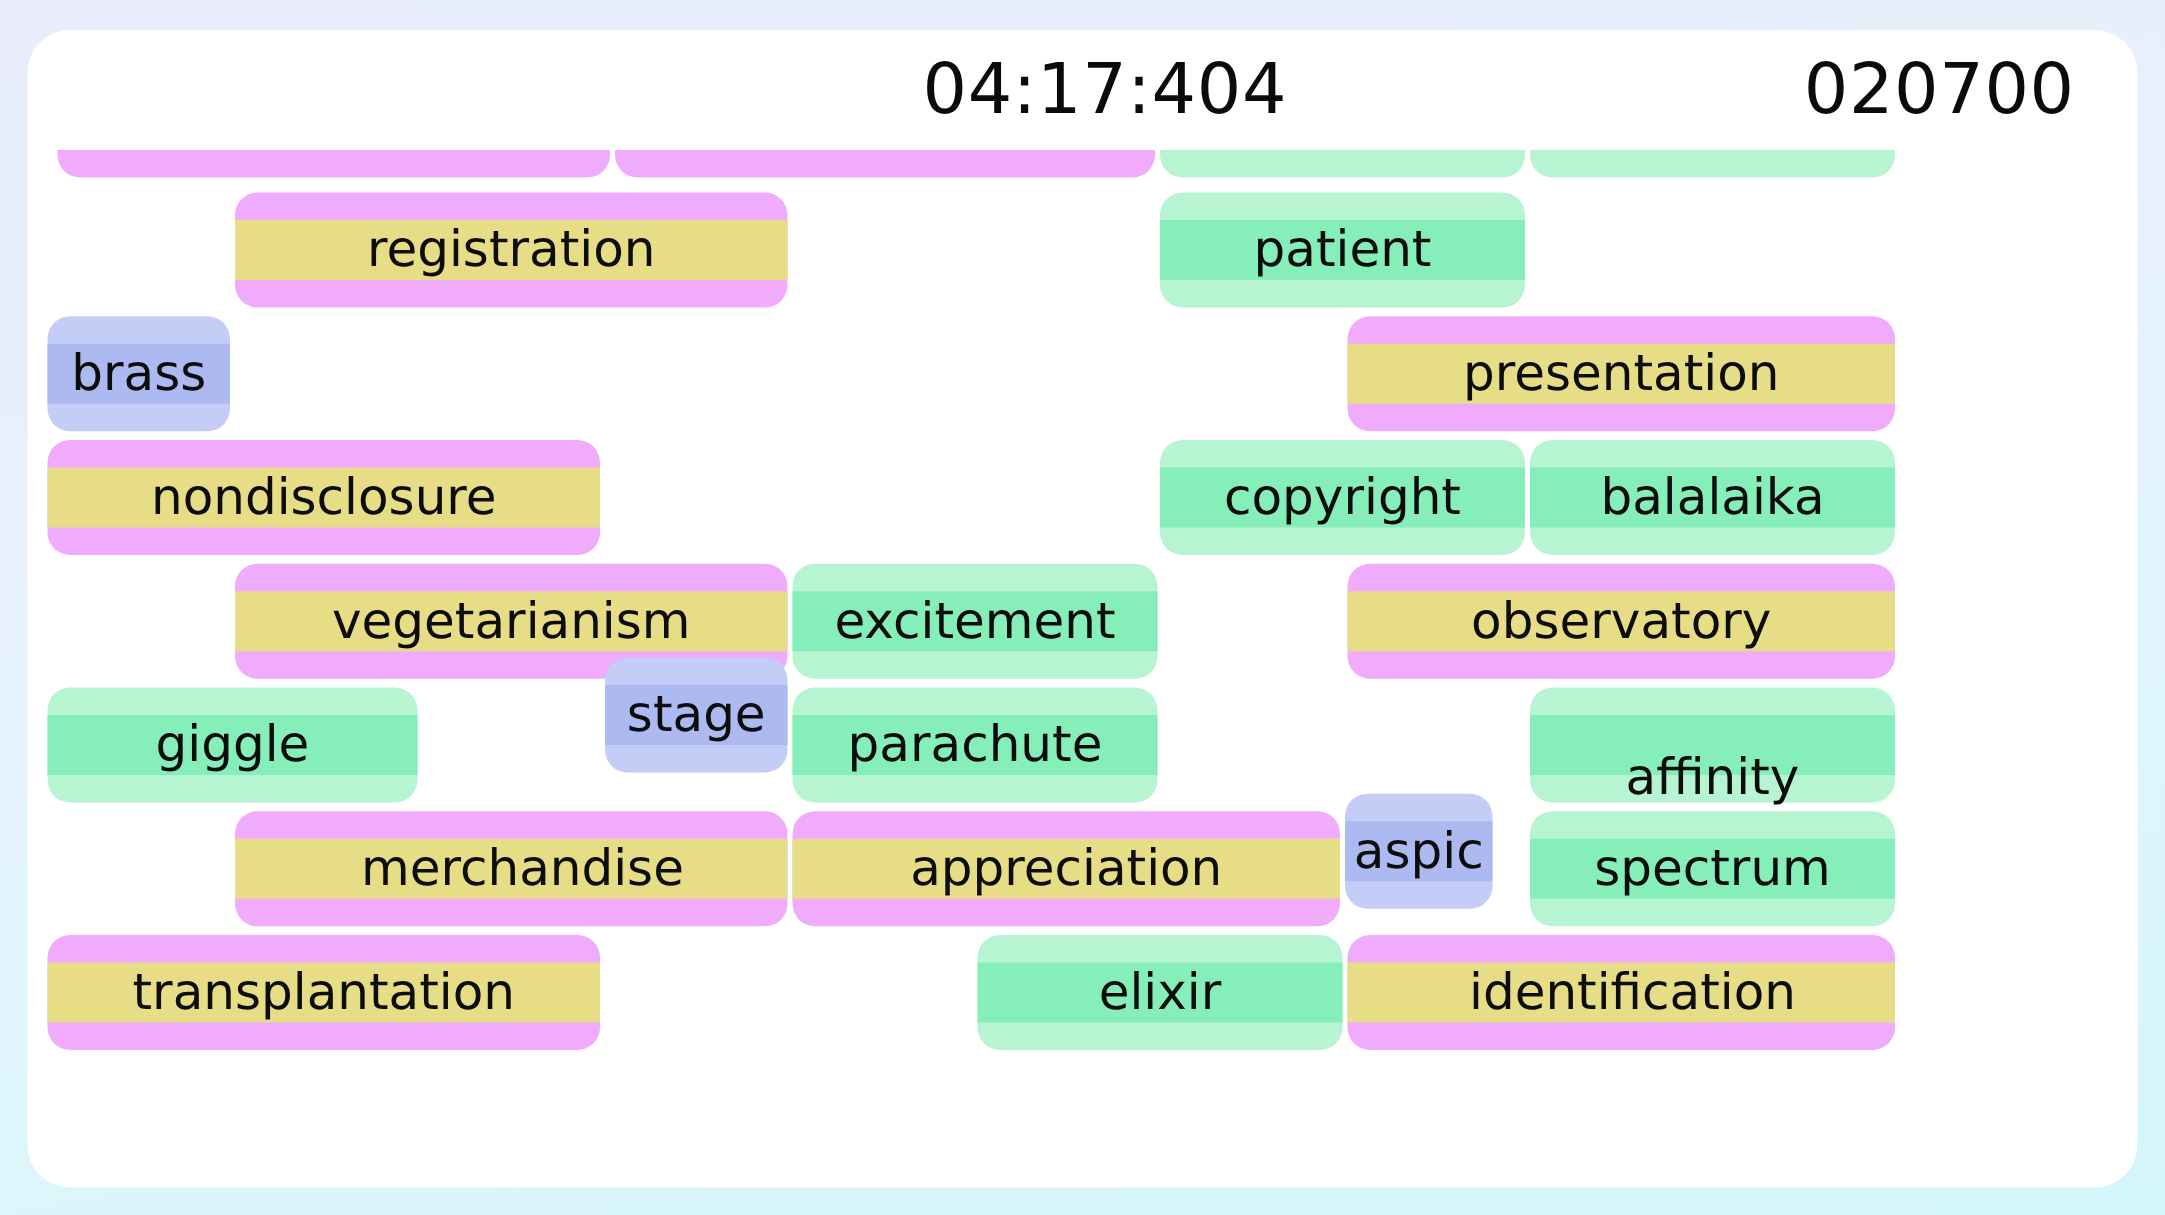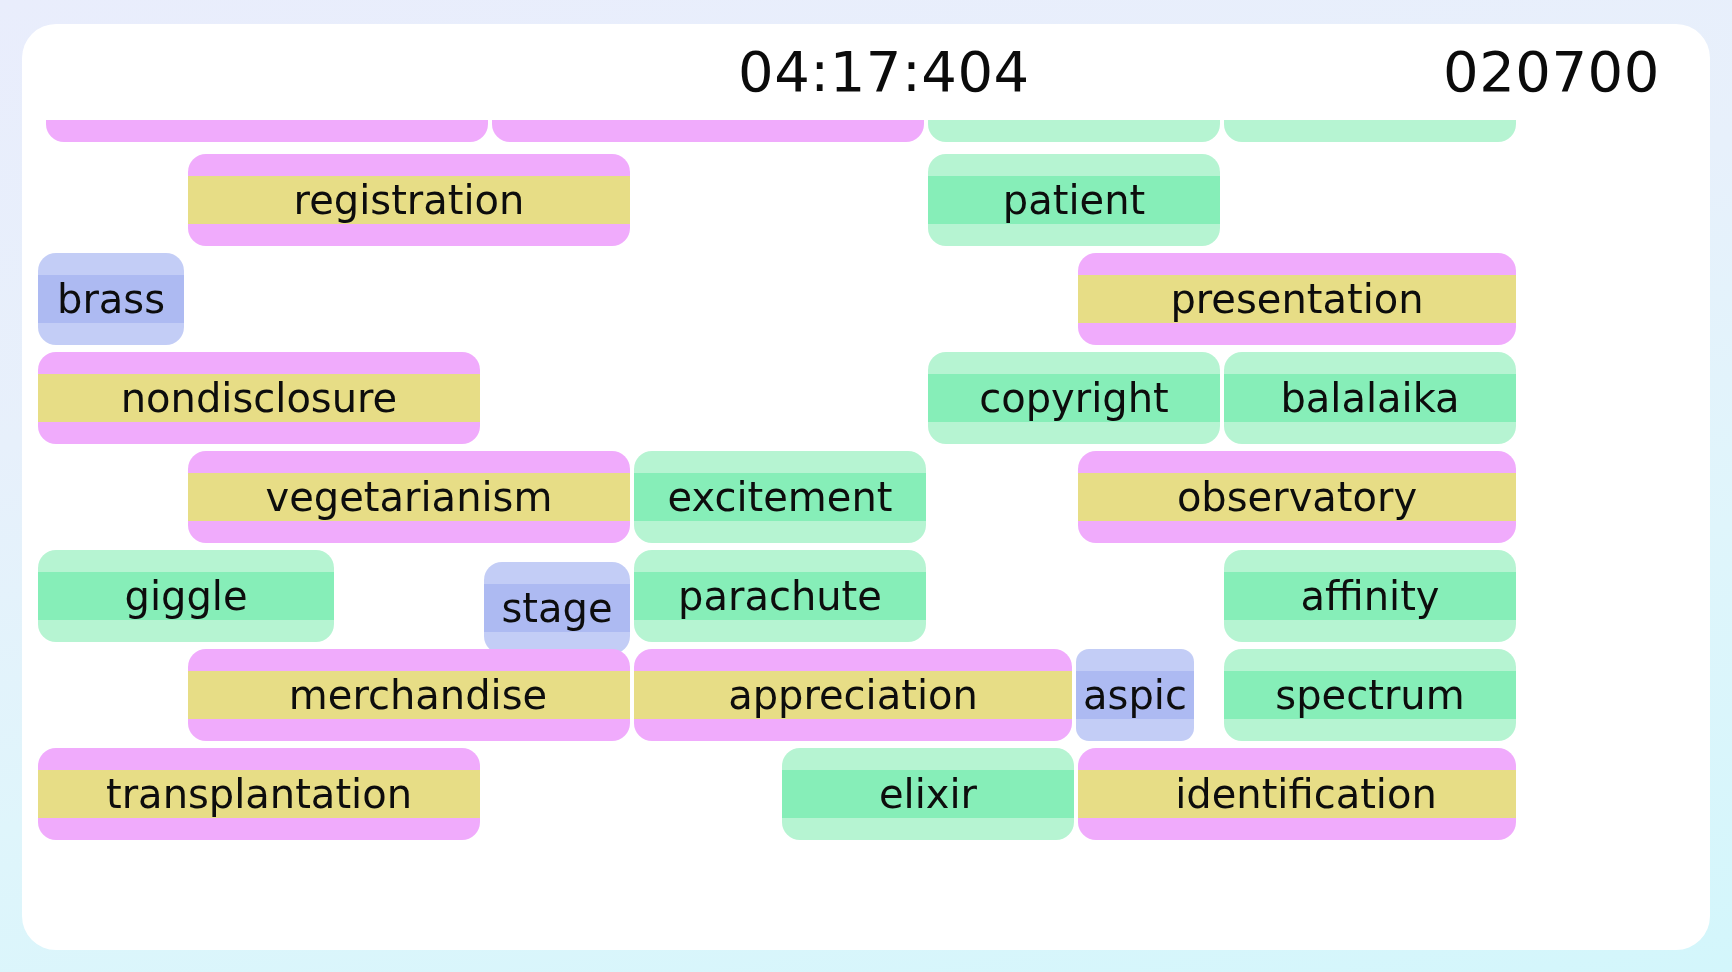--- a/index.html
+++ b/index.html
@@ -165,41 +165,41 @@
           <span class="pill-label">excitement</span>
         </div>
         <div class="word-pill pill-yellow" style="left: 1056px; top: 331px; width: 438px;">
           <div class="pill-band"></div>
           <span class="pill-label">observatory</span>
         </div>
         <div class="word-pill pill-green" style="left: 16px; top: 430px; width: 296px;">
           <div class="pill-band"></div>
           <span class="pill-label">giggle</span>
         </div>
-        <div class="word-pill pill-blue" style="left: 462px; top: 442px; width: 146px;">
+        <div class="word-pill pill-blue" style="left: 462px; top: 406px; width: 146px;">
           <div class="pill-band"></div>
           <span class="pill-label">stage</span>
         </div>
         <div class="word-pill pill-green" style="left: 612px; top: 430px; width: 292px;">
           <div class="pill-band"></div>
           <span class="pill-label">parachute</span>
         </div>
-        <div class="word-pill pill-green" style="left: 1202px; top: 430px; width: 292px;">
+        <div class="word-pill pill-green" style="left: 1202px; top: 430px; width: 292px; align-items: flex-end;">
           <div class="pill-band"></div>
           <span class="pill-label">affinity</span>
         </div>
         <div class="word-pill pill-yellow" style="left: 166px; top: 529px; width: 442px; padding-left: 28px;">
           <div class="pill-band"></div>
           <span class="pill-label">merchandise</span>
         </div>
         <div class="word-pill pill-yellow" style="left: 612px; top: 529px; width: 438px;">
           <div class="pill-band"></div>
           <span class="pill-label">appreciation</span>
         </div>
-        <div class="word-pill pill-blue" style="left: 1054px; top: 529px; width: 118px; border-radius: 13px;">
+        <div class="word-pill pill-blue" style="left: 1054px; top: 515px; width: 118px;">
           <div class="pill-band"></div>
           <span class="pill-label">aspic</span>
         </div>
         <div class="word-pill pill-green" style="left: 1202px; top: 529px; width: 292px;">
           <div class="pill-band"></div>
           <span class="pill-label">spectrum</span>
         </div>
         <div class="word-pill pill-yellow" style="left: 16px; top: 628px; width: 442px;">
           <div class="pill-band"></div>
           <span class="pill-label">transplantation</span>

